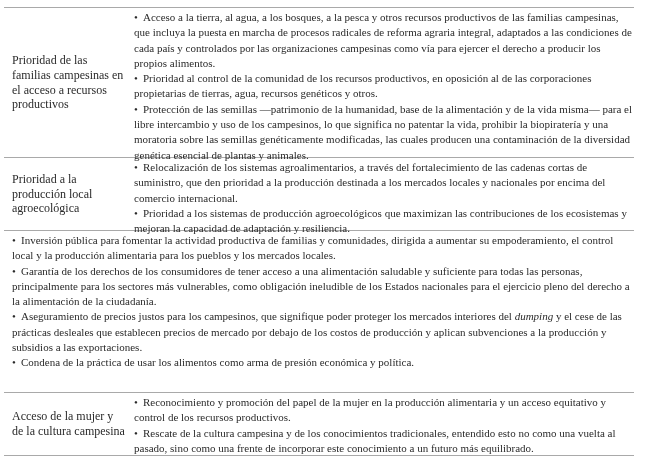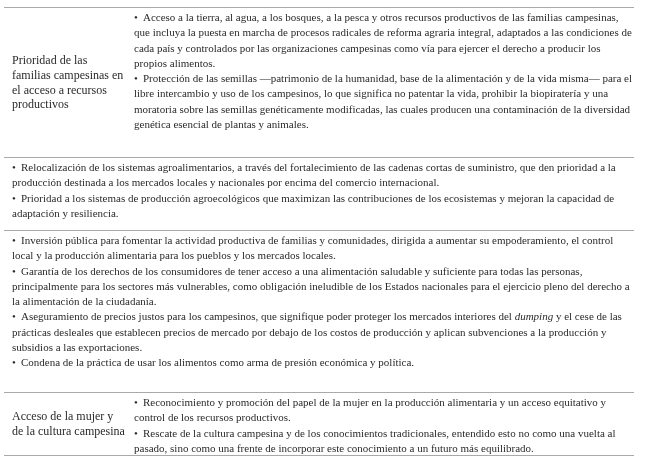--- a/index.html
+++ b/index.html
@@ -18,25 +18,27 @@
 </style>
 </head>
 <body>
 
 <div class="table">
 
   <div class="row" style="height:150px;">
     <div class="cat">Prioridad de las familias campesinas en el acceso a recursos productivos</div>
     <div class="items">
       <p class="item"><span class="bullet">•</span><span>Acceso a la tierra, al agua, a los bosques, a la pesca y otros recursos productivos de las familias campesinas, que incluya la puesta en marcha de procesos radicales de reforma agraria integral, adaptados a las condiciones de cada país y controlados por las organizaciones campesinas como vía para ejercer el derecho a producir los propios alimentos.</span></p>
+      <p class="item"><span class="bullet">•</span><span>Prioridad al control de la comunidad de los recursos productivos, en oposición al de las corporaciones propietarias de tierras, agua, recursos genéticos y otros.</span></p>
       <p class="item"><span class="bullet">•</span><span>Protección de las semillas —patrimonio de la humanidad, base de la alimentación y de la vida misma— para el libre intercambio y uso de los campesinos, lo que significa no patentar la vida, prohibir la biopiratería y una moratoria sobre las semillas genéticamente modificadas, las cuales producen una contaminación de la diversidad genética esencial de plantas y animales.</span></p>
     </div>
   </div>
 
   <div class="row" style="height:73px;">
+    <div class="cat">Prioridad a la producción local agroecológica</div>
     <div class="items">
       <p class="item"><span class="bullet">•</span><span>Relocalización de los sistemas agroalimentarios, a través del fortalecimiento de las cadenas cortas de suministro, que den prioridad a la producción destinada a los mercados locales y nacionales por encima del comercio internacional.</span></p>
       <p class="item"><span class="bullet">•</span><span>Prioridad a los sistemas de producción agroecológicos que maximizan las contribuciones de los ecosistemas y mejoran la capacidad de adaptación y resiliencia.</span></p>
     </div>
   </div>
 
   <div class="row" style="height:162px;">
     <div class="items">
       <p class="item"><span class="bullet">•</span><span>Inversión pública para fomentar la actividad productiva de familias y comunidades, dirigida a aumentar su empoderamiento, el control local y la producción alimentaria para los pueblos y los mercados locales.</span></p>
       <p class="item"><span class="bullet">•</span><span>Garantía de los derechos de los consumidores de tener acceso a una alimentación saludable y suficiente para todas las personas, principalmente para los sectores más vulnerables, como obligación ineludible de los Estados nacionales para el ejercicio pleno del derecho a la alimentación de la ciudadanía.</span></p>

